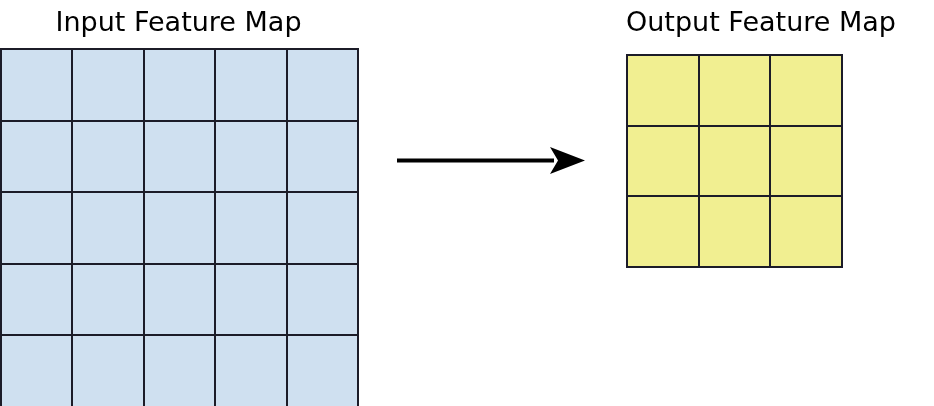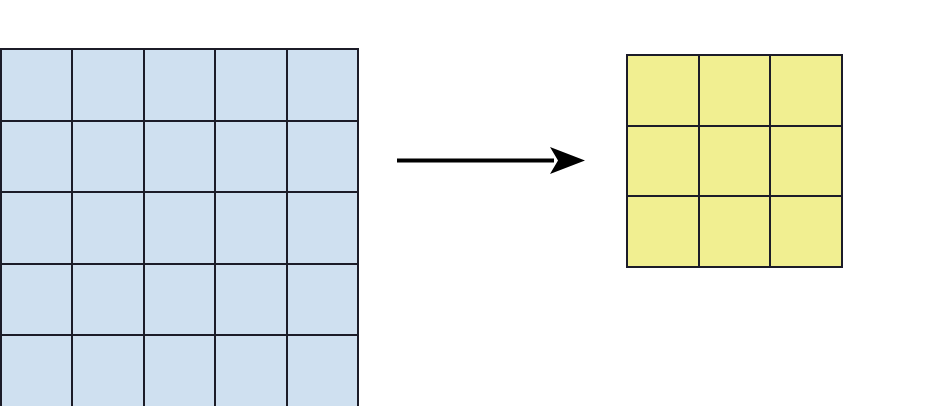--- a/index.html
+++ b/index.html
@@ -81,20 +81,21 @@
     top: 138px;
     width: 205px;
     height: 46px;
   }
 </style>
 </head>
 <body>
 
 <div id="canvas">
 
+  <div class="panel-title" id="input-title">Input Feature Map</div>
 
   <div class="grid" id="input-grid">
     <div class="cell"></div>
     <div class="cell"></div>
     <div class="cell"></div>
     <div class="cell"></div>
     <div class="cell"></div>
 
     <div class="cell"></div>
     <div class="cell"></div>
@@ -119,20 +120,21 @@
     <div class="cell"></div>
     <div class="cell"></div>
     <div class="cell"></div>
   </div>
 
   <svg id="arrow" viewBox="0 0 205 46">
     <line x1="7" y1="22.5" x2="164" y2="22.5" stroke="#000000" stroke-width="4"></line>
     <path d="M 160 9 L 195 22.5 L 160 36 L 168 22.5 Z" fill="#000000"></path>
   </svg>
 
+  <div class="panel-title" id="output-title">Output Feature Map</div>
 
   <div class="grid" id="output-grid">
     <div class="cell"></div>
     <div class="cell"></div>
     <div class="cell"></div>
 
     <div class="cell"></div>
     <div class="cell"></div>
     <div class="cell"></div>
 

